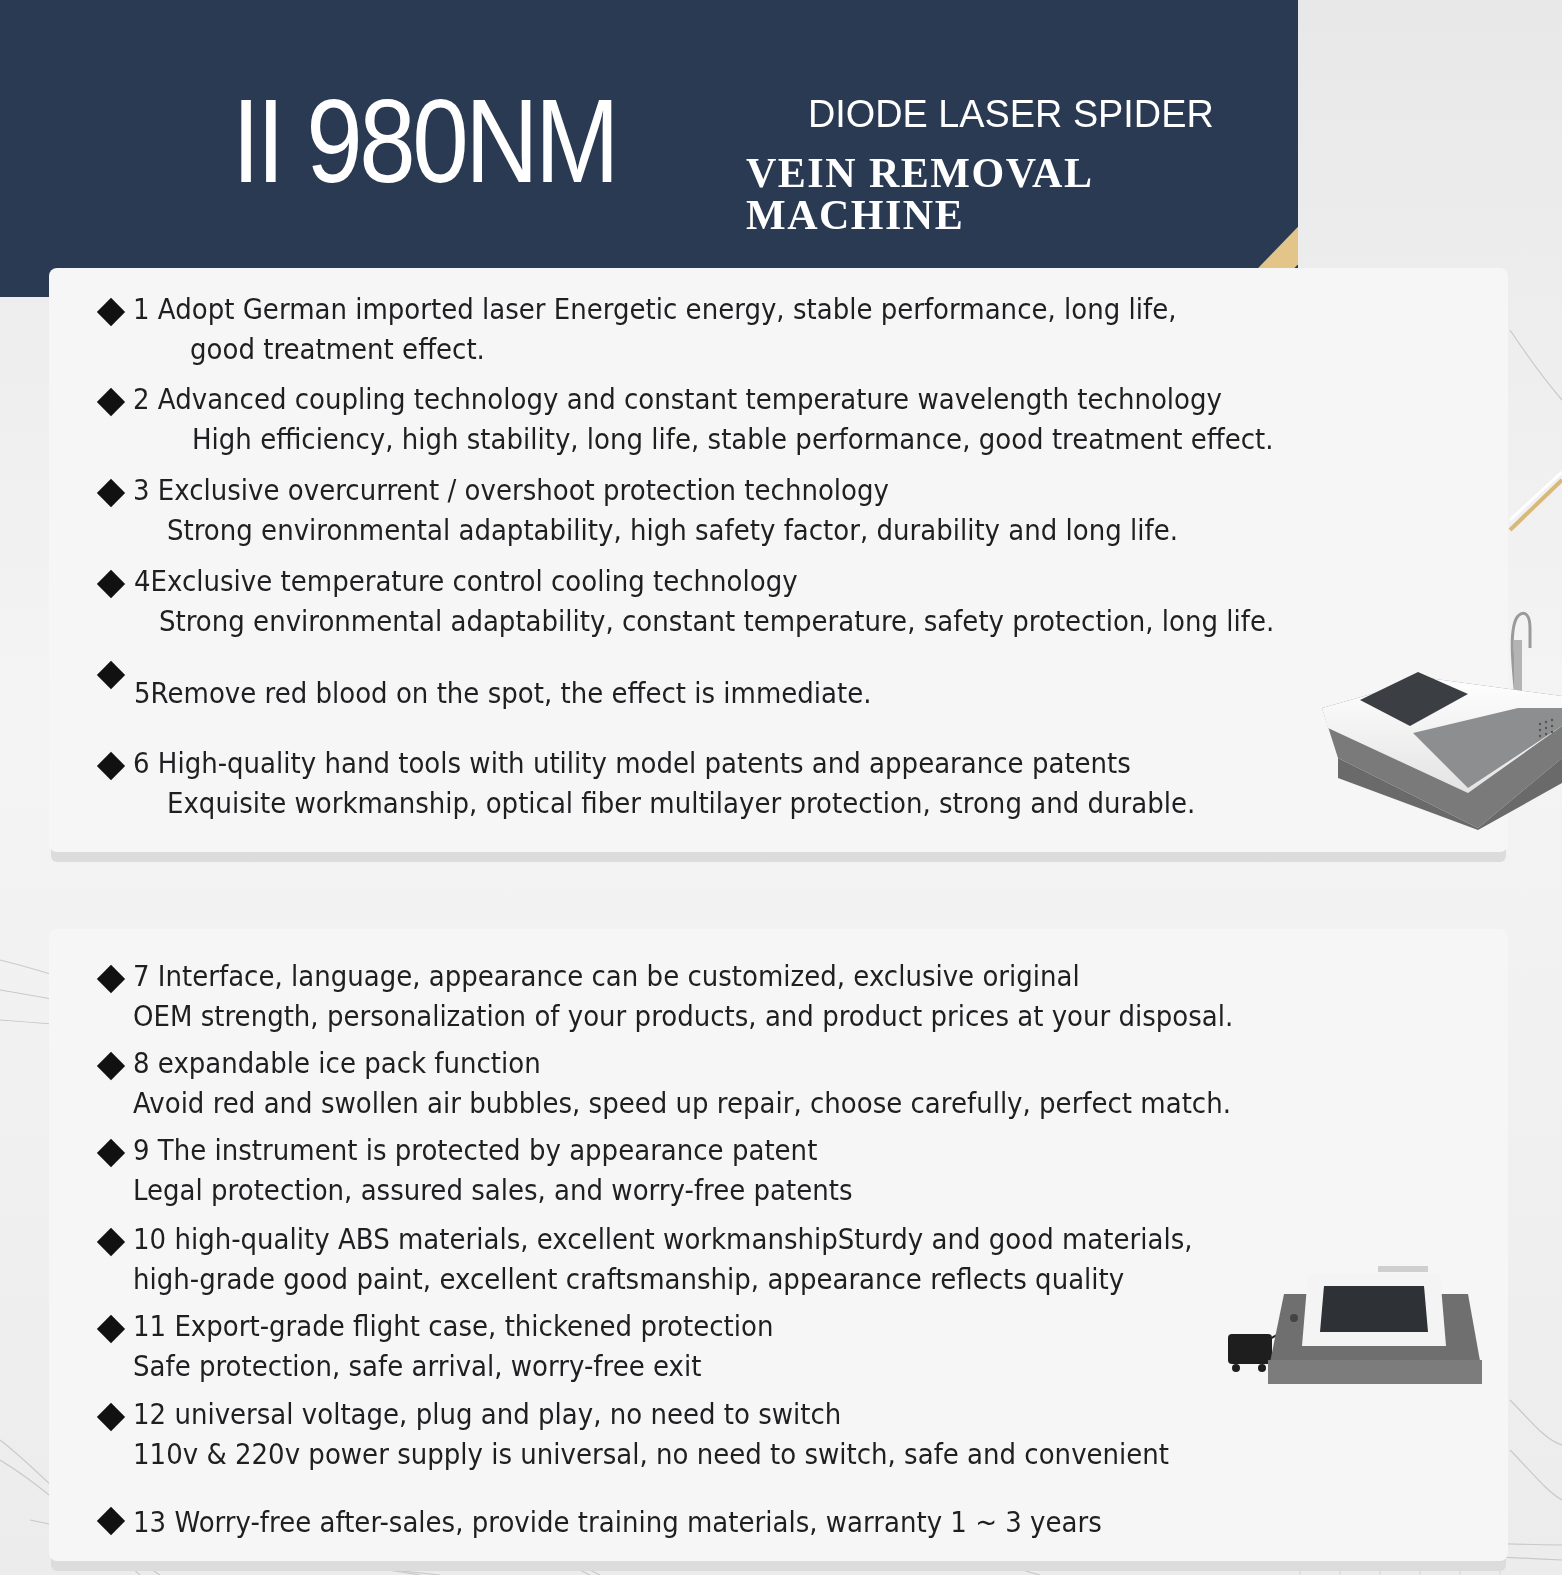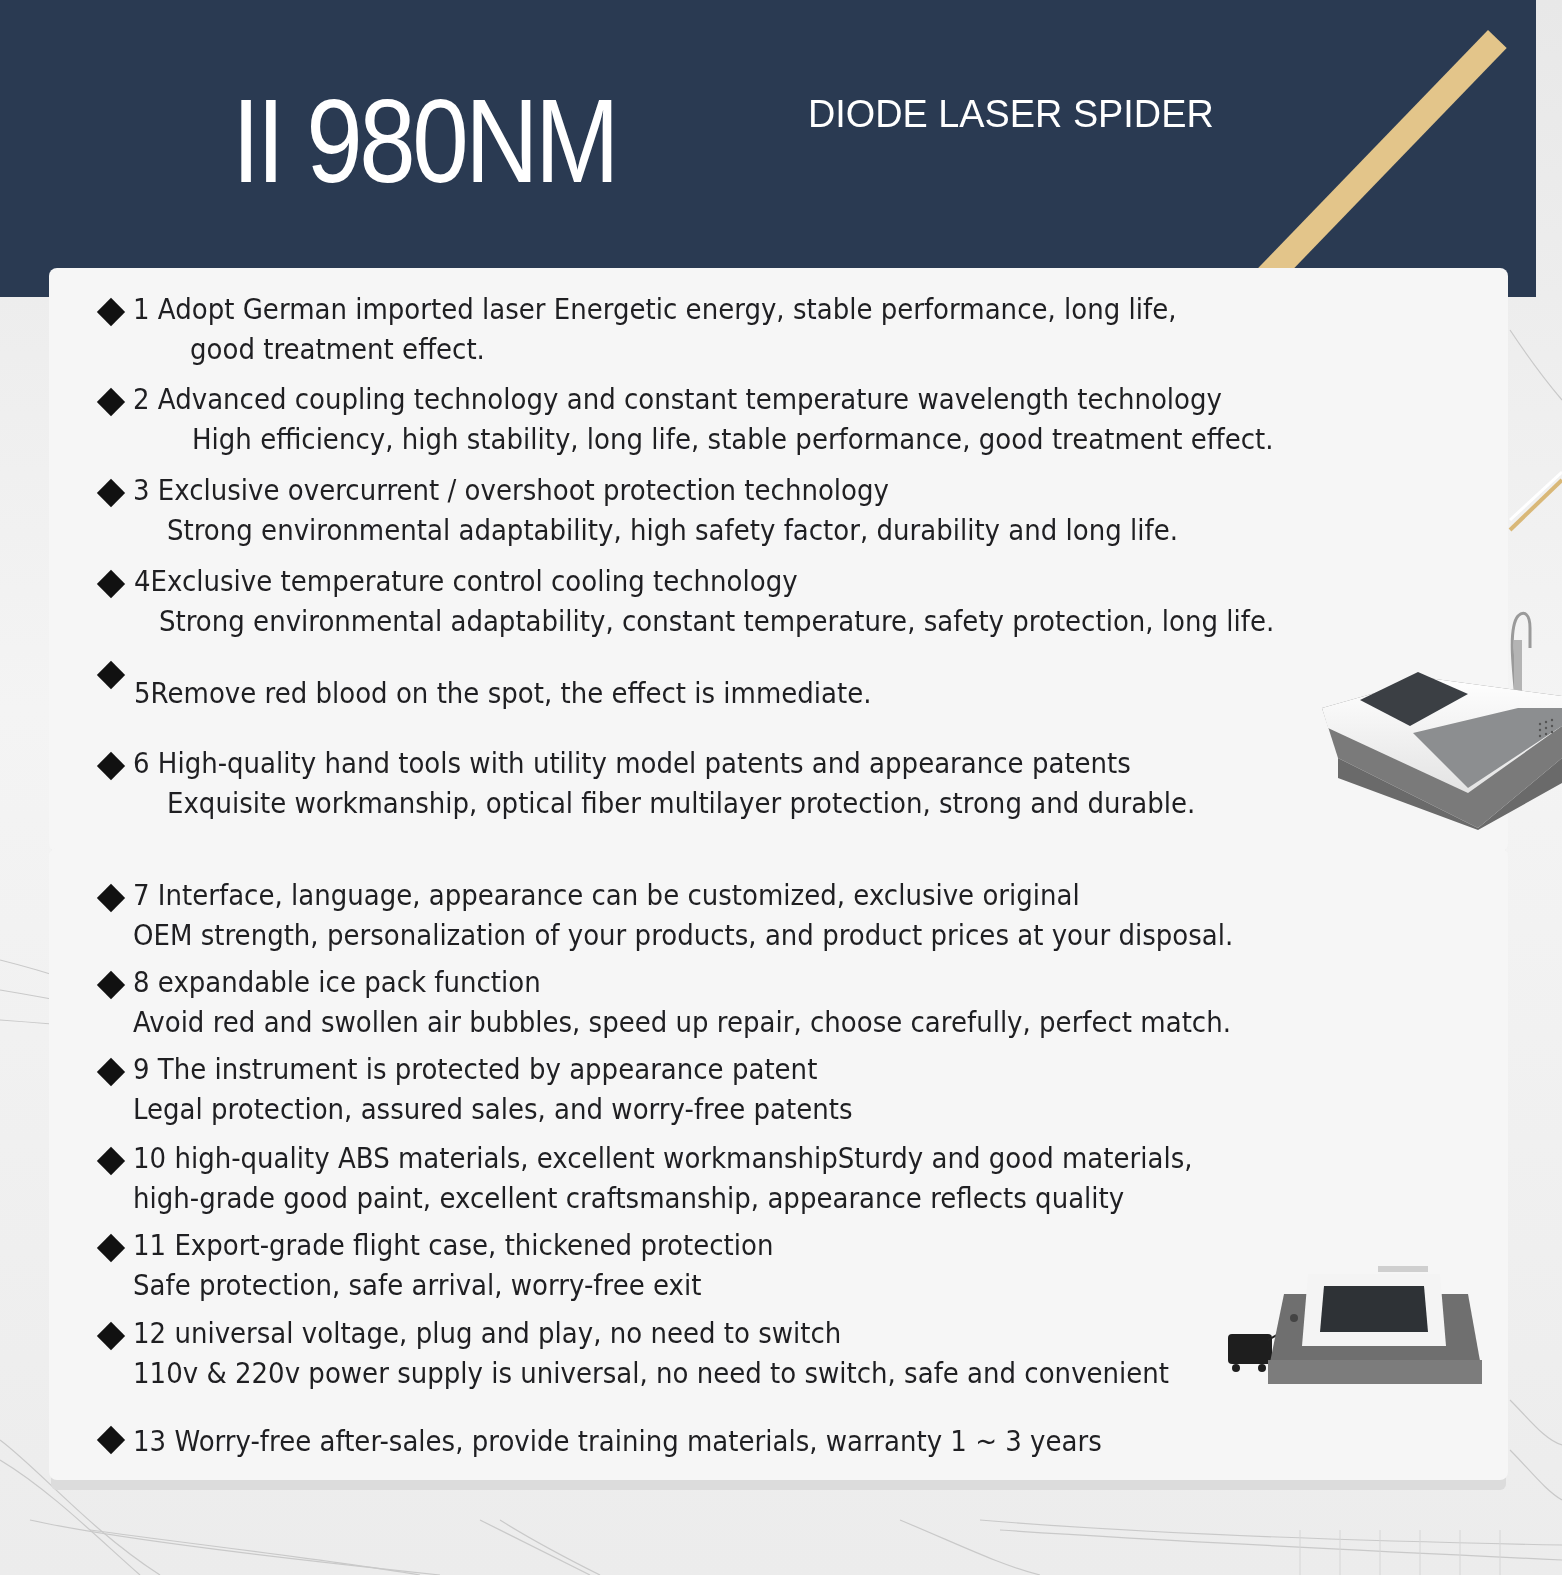--- a/index.html
+++ b/index.html
@@ -12,21 +12,21 @@
   }
   
   .bg {
     position: absolute; left: 0; top: 0; width: 1562px; height: 1575px;
     background: linear-gradient(180deg, #e8e8e8 0%, #f4f4f4 45%, #ececec 100%);
   }
   .bg-lines { position: absolute; left: 0; top: 0; width: 1562px; height: 1575px; }
 
   
   .header {
-    position: absolute; left: 0; top: 0; width: 1536px; height: 297px;
+    position: absolute; left: 0; top: 0; width: 1298px; height: 297px;
     background: #2a3a52;
     overflow: hidden;
   }
   .gold-stripe {
     position: absolute; width: 26px; height: 420px;
     background: #e3c58a;
     left: 1488px; top: 30px;
     transform: rotate(44deg);
     transform-origin: top left;
   }
@@ -54,21 +54,21 @@
   }
 
   
   .panel {
     position: absolute; background: #f6f6f6;
     border-radius: 8px;
     box-shadow: 0 12px 0 -2px #dcdcdc;
     text-align: center;
   }
   .panel1 { left: 49px; top: 268px; width: 1459px; height: 584px; }
-  .panel2 { left: 49px; top: 848px; width: 1459px; height: 632px; }
+  .panel2 { left: 49px; top: 929px; width: 1459px; height: 632px; }
 
   .item { position: absolute; left: 0; }
   .item .line {
     position: absolute; white-space: nowrap;
     font-family: "DejaVu Sans", sans-serif;
     font-size: 28px; color: #1f1f22;
     transform: scaleX(0.93); transform-origin: left top;
     line-height: 1;
   }
   .diamond {
@@ -111,20 +111,21 @@
     <line x1="1500" y1="1530" x2="1500" y2="1575"></line>
   </g>
   <line x1="1510" y1="530" x2="1562" y2="480" stroke="#d9b878" stroke-width="4"></line>
   <line x1="1510" y1="520" x2="1562" y2="472" stroke="#ffffff" stroke-width="3"></line>
 </svg>
 
 <div class="header">
   <div class="gold-stripe"></div>
   <div class="title-big">II 980NM</div>
   <div class="title-line1">DIODE LASER SPIDER</div>
+  <div class="title-line2">VEIN REMOVAL MACHINE</div>
 </div>
 
 <div class="panel panel1">
 
   <div class="item" style="top:0">
     <div class="diamond" style="left:52px;top:34px;"></div>
     <div class="line" style="left:84px;top:28px;">1 Adopt German imported laser Energetic energy, stable performance, long life,</div>
     <div class="line" style="left:141px;top:68px;">good treatment effect.</div>
   </div>
 

